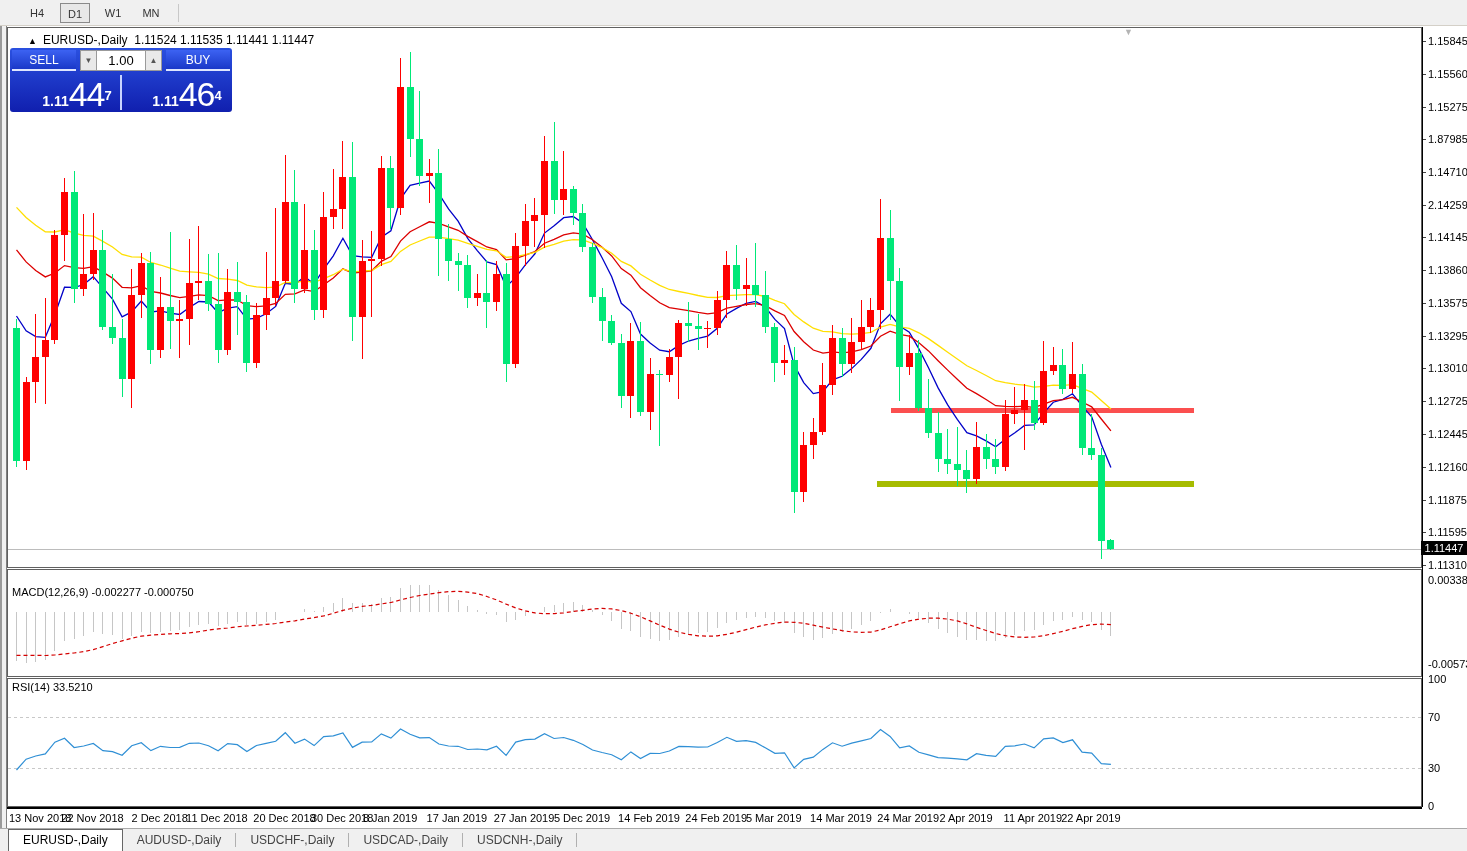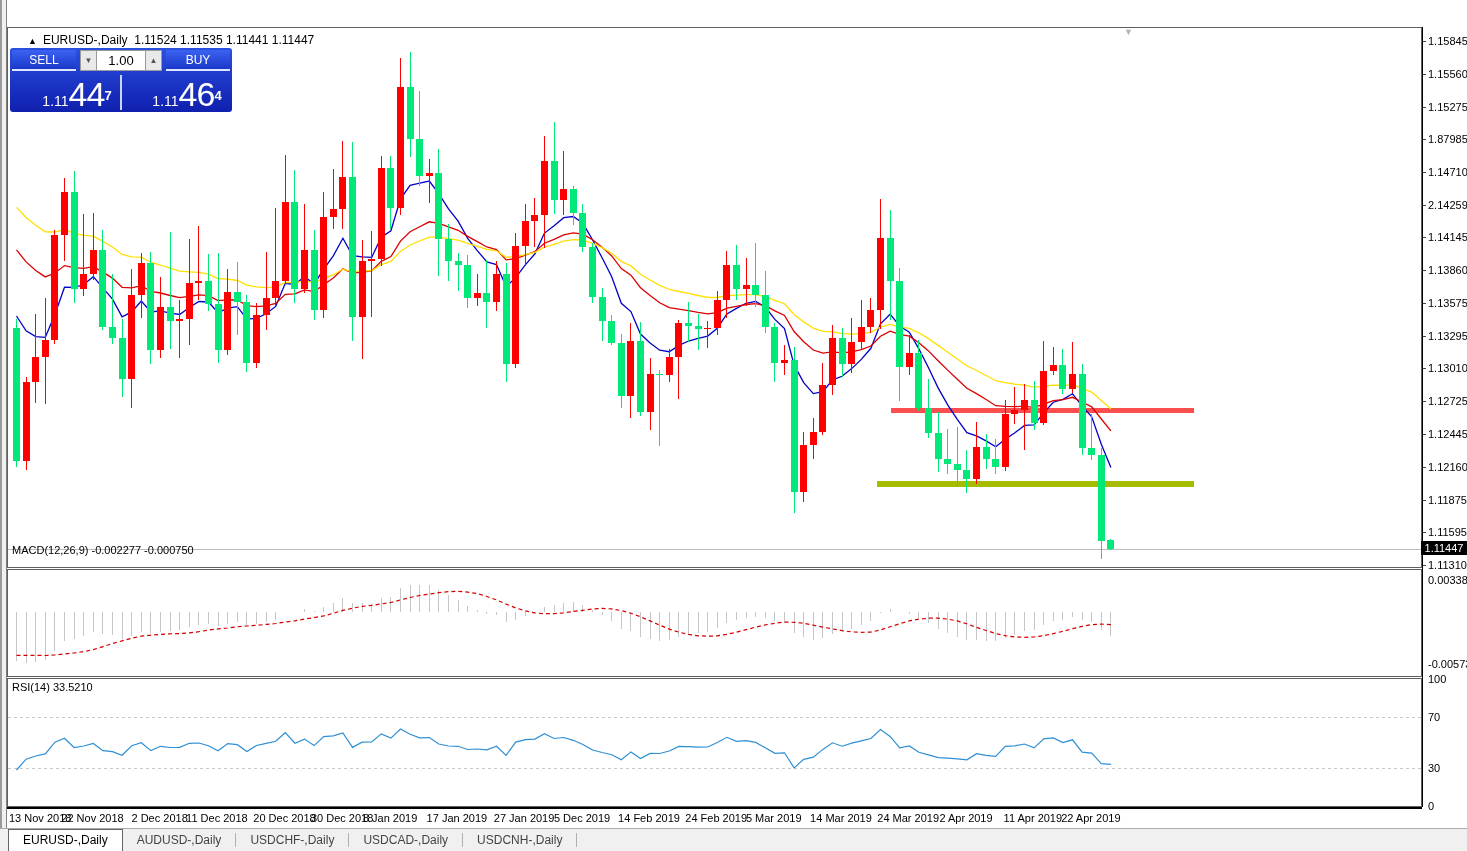--- a/index.html
+++ b/index.html
@@ -43,21 +43,21 @@
     border-bottom:2px solid #dfe6ff; cursor:pointer; }
   .tp-vol { flex:1; display:flex; margin:0 4px; height:21px; }
   .tp-spin { width:17px; height:21px; background:#e9e9e9; border:1px solid #9a9a9a;
     font-size:8px; color:#555; text-align:center; line-height:19px; cursor:pointer; }
   .tp-vol-field { flex:1; background:#fff; border-top:1px solid #9a9a9a;
     border-bottom:1px solid #9a9a9a; font-size:13px; color:#000;
     text-align:center; line-height:19px; }
   .tp-row2 { display:flex; height:39px; margin-top:0px; }
   .tp-price { flex:1; color:#fff; text-align:center; cursor:pointer;
     padding-top:2px; white-space:nowrap; }
-  .tp-price .pfx { font-size:14px; font-weight:normal; vertical-align:baseline;margin-left:22px; }
+  .tp-price .pfx { font-size:14px; font-weight:bold; vertical-align:baseline;margin-left:22px; }
   .tp-price .big { font-size:34px; font-weight:normal; letter-spacing:-1px; }
   .tp-price .sup { font-size:13px; font-weight:bold; vertical-align:super; }
   .tp-div { width:2px; background:#c9d4ff; margin:2px 0; }
 
   
   #price-axis { position:absolute; left:1422px; top:27px; width:45px; height:780px;
     background:#fff; border-left:1px solid #000; }
   .pa-label { position:absolute; left:5px; font-size:11px; color:#000; }
   .pa-tick { position:absolute; left:0px; width:3px; height:1px; background:#444; }
   #price-tag { position:absolute; left:1421px; width:46px; height:14px;
@@ -79,20 +79,27 @@
   .tab-sep { width:1px; height:14px; background:#b0b0b0; margin-bottom:4px; }
 
   .ind-label { position:absolute; font-size:11px; color:#000; z-index:15; white-space:nowrap; }
 </style>
 </head>
 <body>
 <div id="stage">
 
   <div id="left-frame"></div>
 
+  <div id="toolbar">
+    <div class="tf-btn" style="left:22px">H4</div>
+    <div class="tf-btn active" style="left:60px">D1</div>
+    <div class="tf-btn" style="left:98px">W1</div>
+    <div class="tf-btn" style="left:136px">MN</div>
+    <div class="tb-sep" style="left:178px"></div>
+  </div>
 
   <div class="pane" id="price-pane">
       <svg width="1413" height="539" style="shape-rendering: crispedges;">
         <line x1="883.4" y1="382.0747101760407" x2="1185.8" y2="382.0747101760407" stroke="#fb4f4f" stroke-width="5"></line>
         <line x1="869" y1="455.994847574065" x2="1185.8" y2="455.994847574065" stroke="#a6bc00" stroke-width="6"></line>
         <line x1="0" y1="521.0214684413902" x2="1413" y2="521.0214684413902" stroke="#bcbcbc" stroke-width="1"></line>
         <polyline points="8.5,288.0 18.1,302.8 27.7,308.6 37.3,309.3 46.9,286.4 56.5,259.2 66.1,259.5 75.7,256.5 85.3,248.7 94.9,259.9 104.5,271.1 114.1,288.8 123.7,283.9 133.3,273.1 142.9,284.0 152.5,282.9 162.1,285.2 171.7,286.5 181.3,279.5 190.9,273.5 200.5,274.0 210.1,284.7 219.7,280.2 229.3,278.7 238.9,291.1 248.5,290.3 258.1,285.8 267.7,278.4 277.3,255.3 286.9,256.5 296.5,248.7 306.1,256.0 315.7,241.2 325.3,227.8 334.9,210.3 344.5,227.6 354.1,228.9 363.7,229.3 373.3,209.3 382.9,202.8 392.5,170.8 402.1,157.4 411.7,155.2 421.3,153.0 430.9,165.9 440.5,180.9 450.1,193.2 459.7,210.3 469.3,222.6 478.9,233.9 488.5,236.5 498.1,258.6 507.7,249.6 517.3,236.9 526.9,225.8 536.5,205.1 546.1,197.7 555.7,189.7 565.3,188.5 574.9,195.3 584.5,211.7 594.1,229.8 603.7,248.7 613.3,275.3 622.9,283.6 632.5,306.0 642.1,315.0 651.7,322.2 661.3,323.7 670.9,317.4 680.5,313.0 690.1,310.4 699.7,308.1 709.3,300.2 718.9,286.0 728.5,280.4 738.1,275.3 747.7,273.4 757.3,279.0 766.9,291.4 776.5,300.5 786.1,336.9 795.7,354.6 805.3,365.6 814.9,363.6 824.5,351.8 834.1,348.3 843.7,340.6 853.3,331.4 862.9,320.3 872.5,295.8 882.1,286.2 891.7,298.0 901.3,304.1 910.9,320.9 920.5,339.7 930.1,359.9 939.7,376.9 949.3,391.4 958.9,404.7 968.5,407.9 978.1,412.9 987.7,418.7 997.3,411.3 1006.9,404.8 1016.5,397.4 1026.1,396.8 1035.7,384.8 1045.3,374.2 1054.9,371.3 1064.5,365.8 1074.1,377.9 1083.7,388.8 1093.3,416.3 1102.9,439.6" fill="none" stroke="#0202c8" stroke-width="1.3" style="shape-rendering: auto;"></polyline>
         <polyline points="8.5,221.9 18.1,233.9 27.7,242.6 37.3,248.9 46.9,245.0 56.5,237.6 66.1,239.7 75.7,240.3 85.3,238.6 94.9,244.1 104.5,250.1 114.1,259.3 123.7,259.9 133.3,257.7 142.9,263.5 152.5,265.0 162.1,267.5 171.7,269.7 181.3,268.3 190.9,266.9 200.5,267.7 210.1,272.6 219.7,271.9 229.3,272.0 238.9,277.7 248.5,278.6 258.1,277.8 267.7,275.5 277.3,266.3 286.9,265.8 296.5,261.8 306.1,263.6 315.7,256.8 325.3,250.0 334.9,240.8 344.5,245.1 354.1,244.0 363.7,242.8 373.3,233.4 382.9,228.6 392.5,213.1 402.1,203.8 411.7,198.7 421.3,193.8 430.9,195.4 440.5,198.8 450.1,202.3 459.7,208.4 469.3,213.6 478.9,219.0 488.5,221.5 498.1,231.9 507.7,230.6 517.3,227.2 526.9,223.5 536.5,215.2 546.1,211.3 555.7,206.8 565.3,204.8 574.9,206.1 584.5,211.8 594.1,219.2 603.7,227.9 613.3,240.6 622.9,247.2 632.5,259.7 642.1,267.5 651.7,274.8 661.3,279.7 670.9,281.2 680.5,282.7 690.1,284.4 699.7,285.8 709.3,284.6 718.9,280.2 728.5,278.4 738.1,276.5 747.7,275.6 757.3,277.7 766.9,282.9 776.5,287.4 786.1,303.5 795.7,313.8 805.3,322.0 814.9,325.1 824.5,323.8 834.1,324.9 843.7,323.9 853.3,321.6 862.9,318.0 872.5,308.2 882.1,303.1 891.7,306.4 901.3,308.2 910.9,314.7 920.5,322.9 930.1,332.7 939.7,342.1 949.3,351.2 958.9,360.3 968.5,365.6 978.1,371.5 987.7,377.7 997.3,378.4 1006.9,378.7 1016.5,378.1 1026.1,379.6 1035.7,376.2 1045.3,372.7 1054.9,371.6 1064.5,369.3 1074.1,374.0 1083.7,378.8 1093.3,391.0 1102.9,402.8" fill="none" stroke="#dc0000" stroke-width="1.3" style="shape-rendering: auto;"></polyline>
         <polyline points="8.5,179.4 18.1,189.4 27.7,197.3 37.3,203.9 46.9,204.0 56.5,201.7 66.1,205.1 75.7,207.4 85.3,208.2 94.9,213.4 104.5,219.0 114.1,226.5 123.7,228.8 133.3,229.2 142.9,234.5 152.5,237.0 162.1,240.2 171.7,243.1 181.3,243.8 190.9,244.3 200.5,246.1 210.1,250.5 219.7,251.2 229.3,252.5 238.9,257.2 248.5,258.9 258.1,259.6 267.7,259.2 277.3,254.3 286.9,254.7 296.5,252.8 306.1,254.4 315.7,250.7 325.3,246.7 334.9,241.1 344.5,243.8 354.1,243.2 363.7,242.5 373.3,236.6 382.9,233.4 392.5,223.4 402.1,217.0 411.7,213.0 421.3,209.1 430.9,209.2 440.5,210.6 450.1,212.1 459.7,215.4 469.3,218.3 478.9,221.4 488.5,222.8 498.1,229.3 507.7,228.6 517.3,226.6 526.9,224.3 536.5,219.1 546.1,216.4 555.7,213.2 565.3,211.6 574.9,212.0 584.5,215.3 594.1,219.7 603.7,225.2 613.3,233.4 622.9,237.9 632.5,246.3 642.1,252.0 651.7,257.4 661.3,261.5 670.9,263.5 680.5,265.4 690.1,267.5 699.7,269.3 709.3,269.5 718.9,267.6 728.5,267.2 738.1,266.7 747.7,266.7 757.3,268.5 766.9,272.3 776.5,275.7 786.1,286.5 795.7,293.9 805.3,300.2 814.9,303.4 824.5,303.8 834.1,305.7 843.7,306.1 853.3,305.7 862.9,304.4 872.5,299.0 882.1,296.3 891.7,298.8 901.3,300.3 910.9,304.8 920.5,310.6 930.1,317.4 939.7,324.2 949.3,331.0 958.9,337.8 968.5,342.5 978.1,347.5 987.7,352.7 997.3,354.6 1006.9,356.2 1016.5,357.1 1026.1,359.2 1035.7,358.3 1045.3,357.1 1054.9,357.3 1064.5,356.7 1074.1,360.3 1083.7,364.1 1093.3,372.6 1102.9,381.1" fill="none" stroke="#ffdf00" stroke-width="1.3" style="shape-rendering: auto;"></polyline>
         <g>
@@ -700,21 +707,21 @@
       </div>
       <div class="tp-btn">BUY</div>
     </div>
     <div class="tp-row2">
       <div class="tp-price"><span class="pfx">1.11</span><span class="big">44</span><span class="sup">7</span></div>
       <div class="tp-div"></div>
       <div class="tp-price"><span class="pfx">1.11</span><span class="big">46</span><span class="sup">4</span></div>
     </div>
   </div>
 
-  <div class="ind-label" style="left:12px; top:544px">MACD(12,26,9) -0.002277 -0.000750</div>
+  <div class="ind-label" style="left:12px; top:586px">MACD(12,26,9) -0.002277 -0.000750</div>
   <div class="ind-label" style="left:12px; top:681px">RSI(14) 33.5210</div>
 
   <div id="price-axis">
       <div class="pa-tick" style="top: 14.0515px;"></div>
       <div class="pa-label" style="top: 8.05152px;">1.15845</div>
       <div class="pa-tick" style="top: 46.9691px;"></div>
       <div class="pa-label" style="top: 40.9691px;">1.15560</div>
       <div class="pa-tick" style="top: 79.8866px;"></div>
       <div class="pa-label" style="top: 73.8866px;">1.15275</div>
       <div class="pa-tick" style="top: 112.227px;"></div>

